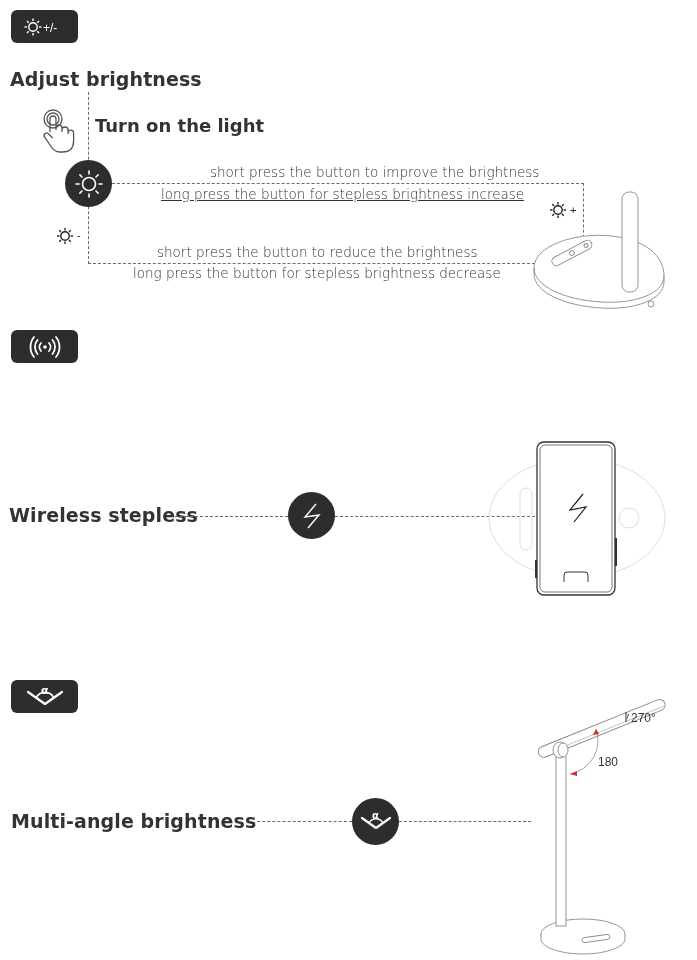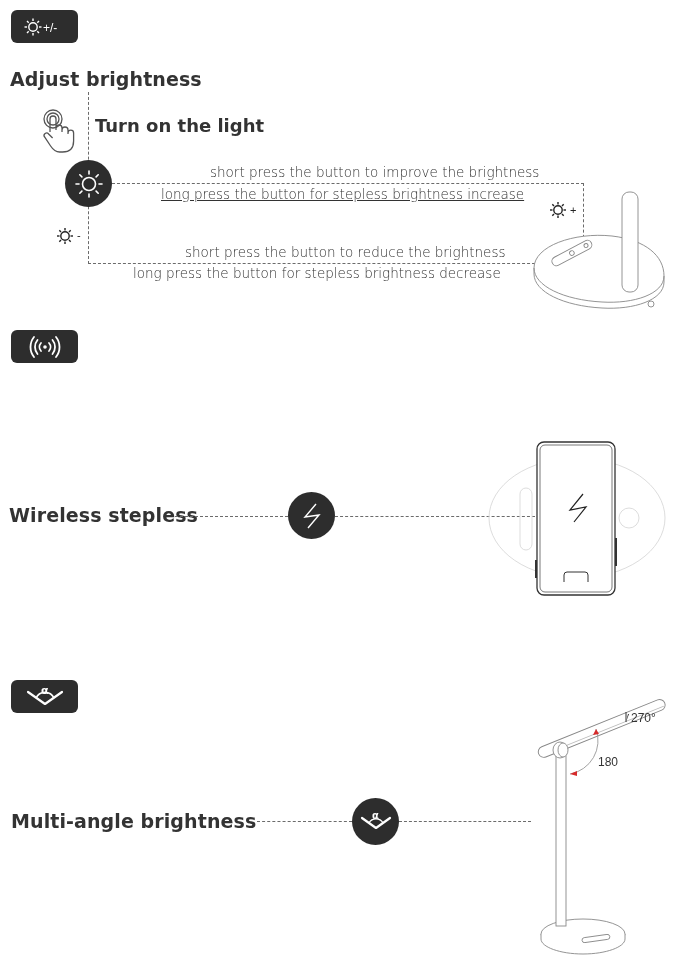--- a/index.html
+++ b/index.html
@@ -100,21 +100,21 @@
     <line x1="3.3" y1="4.3" x2="5" y2="6"></line>
       <line x1="13" y1="14" x2="14.7" y2="15.7"></line>
     <line x1="3.3" y1="15.7" x2="5" y2="14"></line>
       <line x1="13" y1="6" x2="14.7" y2="4.3"></line>
   </g>
   <text x="21" y="13" fill="#222" font-size="11" font-family="Liberation Sans, sans-serif">-</text>
 </svg>
 
 <div class="dash-h" style="left:88px; top:263px; width:467px;"></div>
 
-<div class="small" style="left:157px; top:244px;margin-left:28px;">short press the button to reduce the brightness</div>
+<div class="small" style="left:157px; top:244px;">short press the button to reduce the brightness</div>
 <div class="small" style="left:133px; top:265px;">long press the button for stepless brightness decrease</div>
 
 <svg class="illus" style="left:528px; top:188px;" width="140" height="140" viewBox="0 0 140 140">
   <g stroke="#888" stroke-width="0.9" fill="#fff">
     <path d="M6 80 c0 -22 40 -36 78 -32 c34 4 52 20 52 40 v6 c0 18 -30 28 -62 26 c-38 -2 -68 -16 -68 -34 z"></path>
     <path d="M6 80 c0 18 30 32 68 34 c32 2 62 -8 62 -26" fill="none"></path>
     <rect x="94" y="4" width="16" height="100" rx="7" fill="#fff"></rect>
     <g transform="rotate(-28 45 65)">
       <rect x="22" y="60" width="44" height="9" rx="4.5" fill="#fff"></rect>
       <circle cx="44" cy="64.5" r="2.3" fill="none"></circle>

